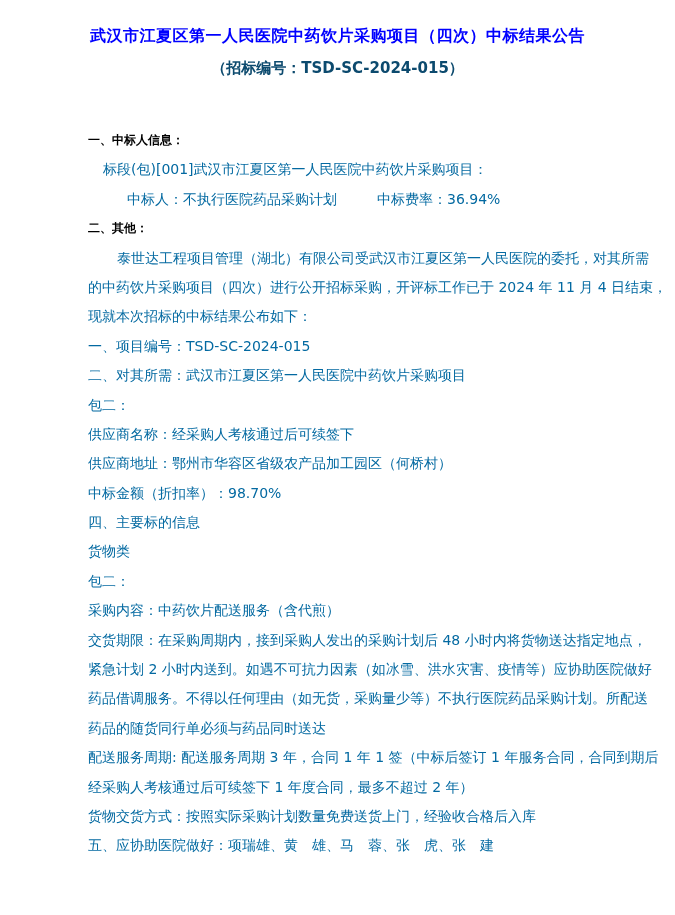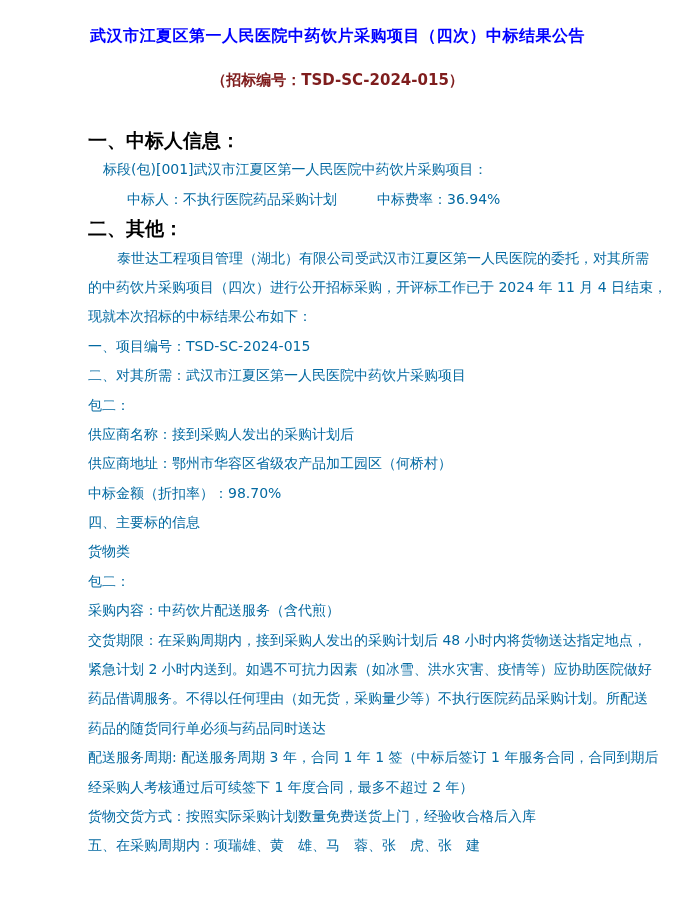--- a/index.html
+++ b/index.html
@@ -28,25 +28,25 @@
     text-align: center;
     color: #0000ff;
     font-size: 16px;
     font-weight: bold;
     line-height: 24px;
     letter-spacing: 0.5px;
     white-space: nowrap;
   }
   .subtitle {
     position: absolute;
-    top: 68px;
+    top: 56px;
     left: 0;
     width: 675px;
     text-align: center;
-    color: #7f1d1d;
+    color: #0c4a6e;
     font-size: 15px;
     font-weight: bold;
     line-height: 24px;
     white-space: nowrap;
   }
   .lines {
     position: absolute;
     top: 126px;
     left: 88px;
     width: 540px;
@@ -54,21 +54,21 @@
   .line {
     height: 29.4px;
     line-height: 29.4px;
     font-size: 14px;
     color: #0369a1;
     white-space: nowrap;
   }
   .line.heading {
     color: #000000;
     font-weight: bold;
-    font-size: 19px;
+    font-size: 12px;
   }
   .indent-lot   { padding-left: 15px; }
   .indent-winner{ padding-left: 39px; }
   .indent-para  { padding-left: 29px; }
   .gap {
     display: inline-block;
     width: 40px;
   }
 </style>
 </head>
@@ -88,30 +88,30 @@
     </div>
 
     <div class="line heading">二、其他：</div>
     <div class="line indent-para">泰世达工程项目管理（湖北）有限公司受武汉市江夏区第一人民医院的委托，对其所需</div>
     <div class="line">的中药饮片采购项目（四次）进行公开招标采购，开评标工作已于 2024 年 11 月 4 日结束，</div>
     <div class="line">现就本次招标的中标结果公布如下：</div>
 
     <div class="line">一、项目编号：TSD-SC-2024-015</div>
     <div class="line">二、对其所需：武汉市江夏区第一人民医院中药饮片采购项目</div>
     <div class="line">包二：</div>
-    <div class="line">供应商名称：接到采购人发出的采购计划后</div>
+    <div class="line">供应商名称：经采购人考核通过后可续签下</div>
     <div class="line">供应商地址：鄂州市华容区省级农产品加工园区（何桥村）</div>
     <div class="line">中标金额（折扣率）：98.70%</div>
     <div class="line">四、主要标的信息</div>
     <div class="line">货物类</div>
     <div class="line">包二：</div>
     <div class="line">采购内容：中药饮片配送服务（含代煎）</div>
     <div class="line">交货期限：在采购周期内，接到采购人发出的采购计划后 48 小时内将货物送达指定地点，</div>
     <div class="line">紧急计划 2 小时内送到。如遇不可抗力因素（如冰雪、洪水灾害、疫情等）应协助医院做好</div>
     <div class="line">药品借调服务。不得以任何理由（如无货，采购量少等）不执行医院药品采购计划。所配送</div>
     <div class="line">药品的随货同行单必须与药品同时送达</div>
     <div class="line">配送服务周期: 配送服务周期 3 年，合同 1 年 1 签（中标后签订 1 年服务合同，合同到期后</div>
     <div class="line">经采购人考核通过后可续签下 1 年度合同，最多不超过 2 年）</div>
     <div class="line">货物交货方式：按照实际采购计划数量免费送货上门，经验收合格后入库</div>
-    <div class="line">五、在采购周期内：项瑞雄、黄　雄、马　蓉、张　虎、张　建</div>
+    <div class="line">五、应协助医院做好：项瑞雄、黄　雄、马　蓉、张　虎、张　建</div>
 
   </div>
 </div>
 
 </body></html>

